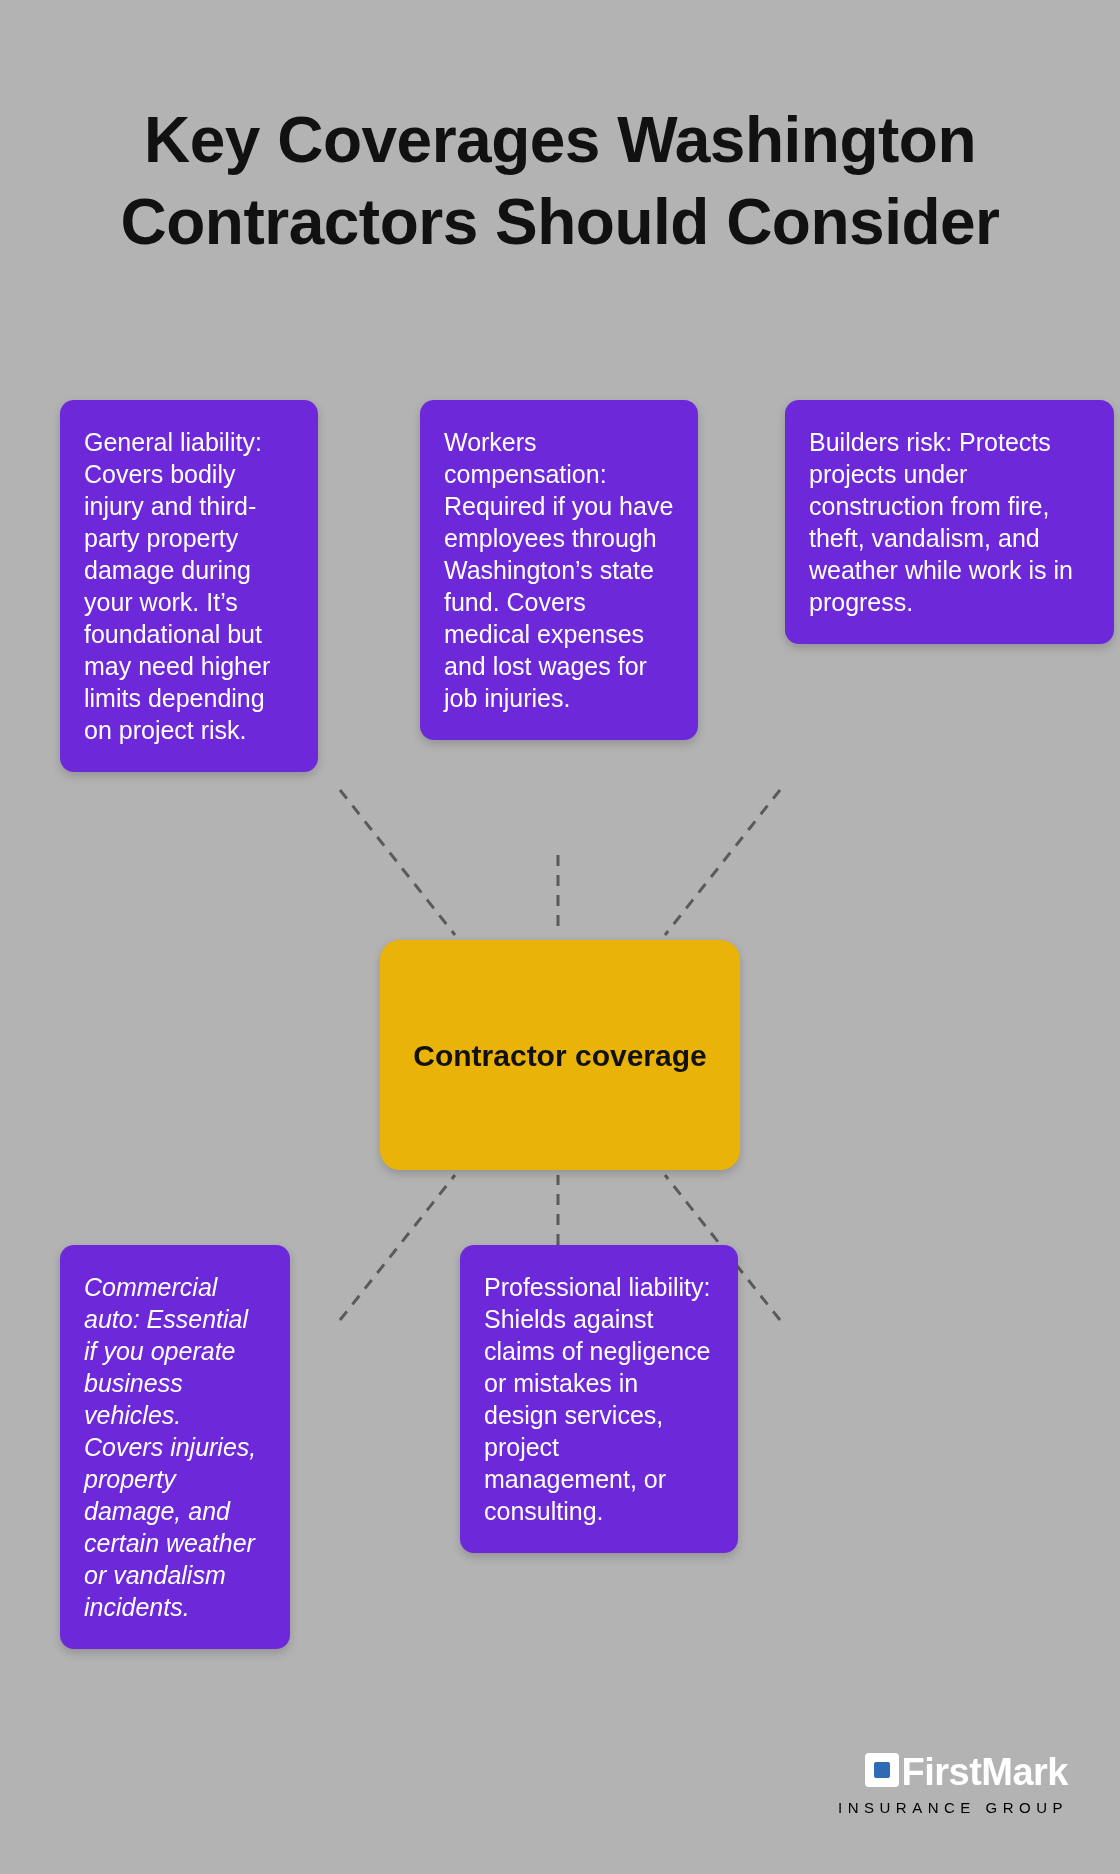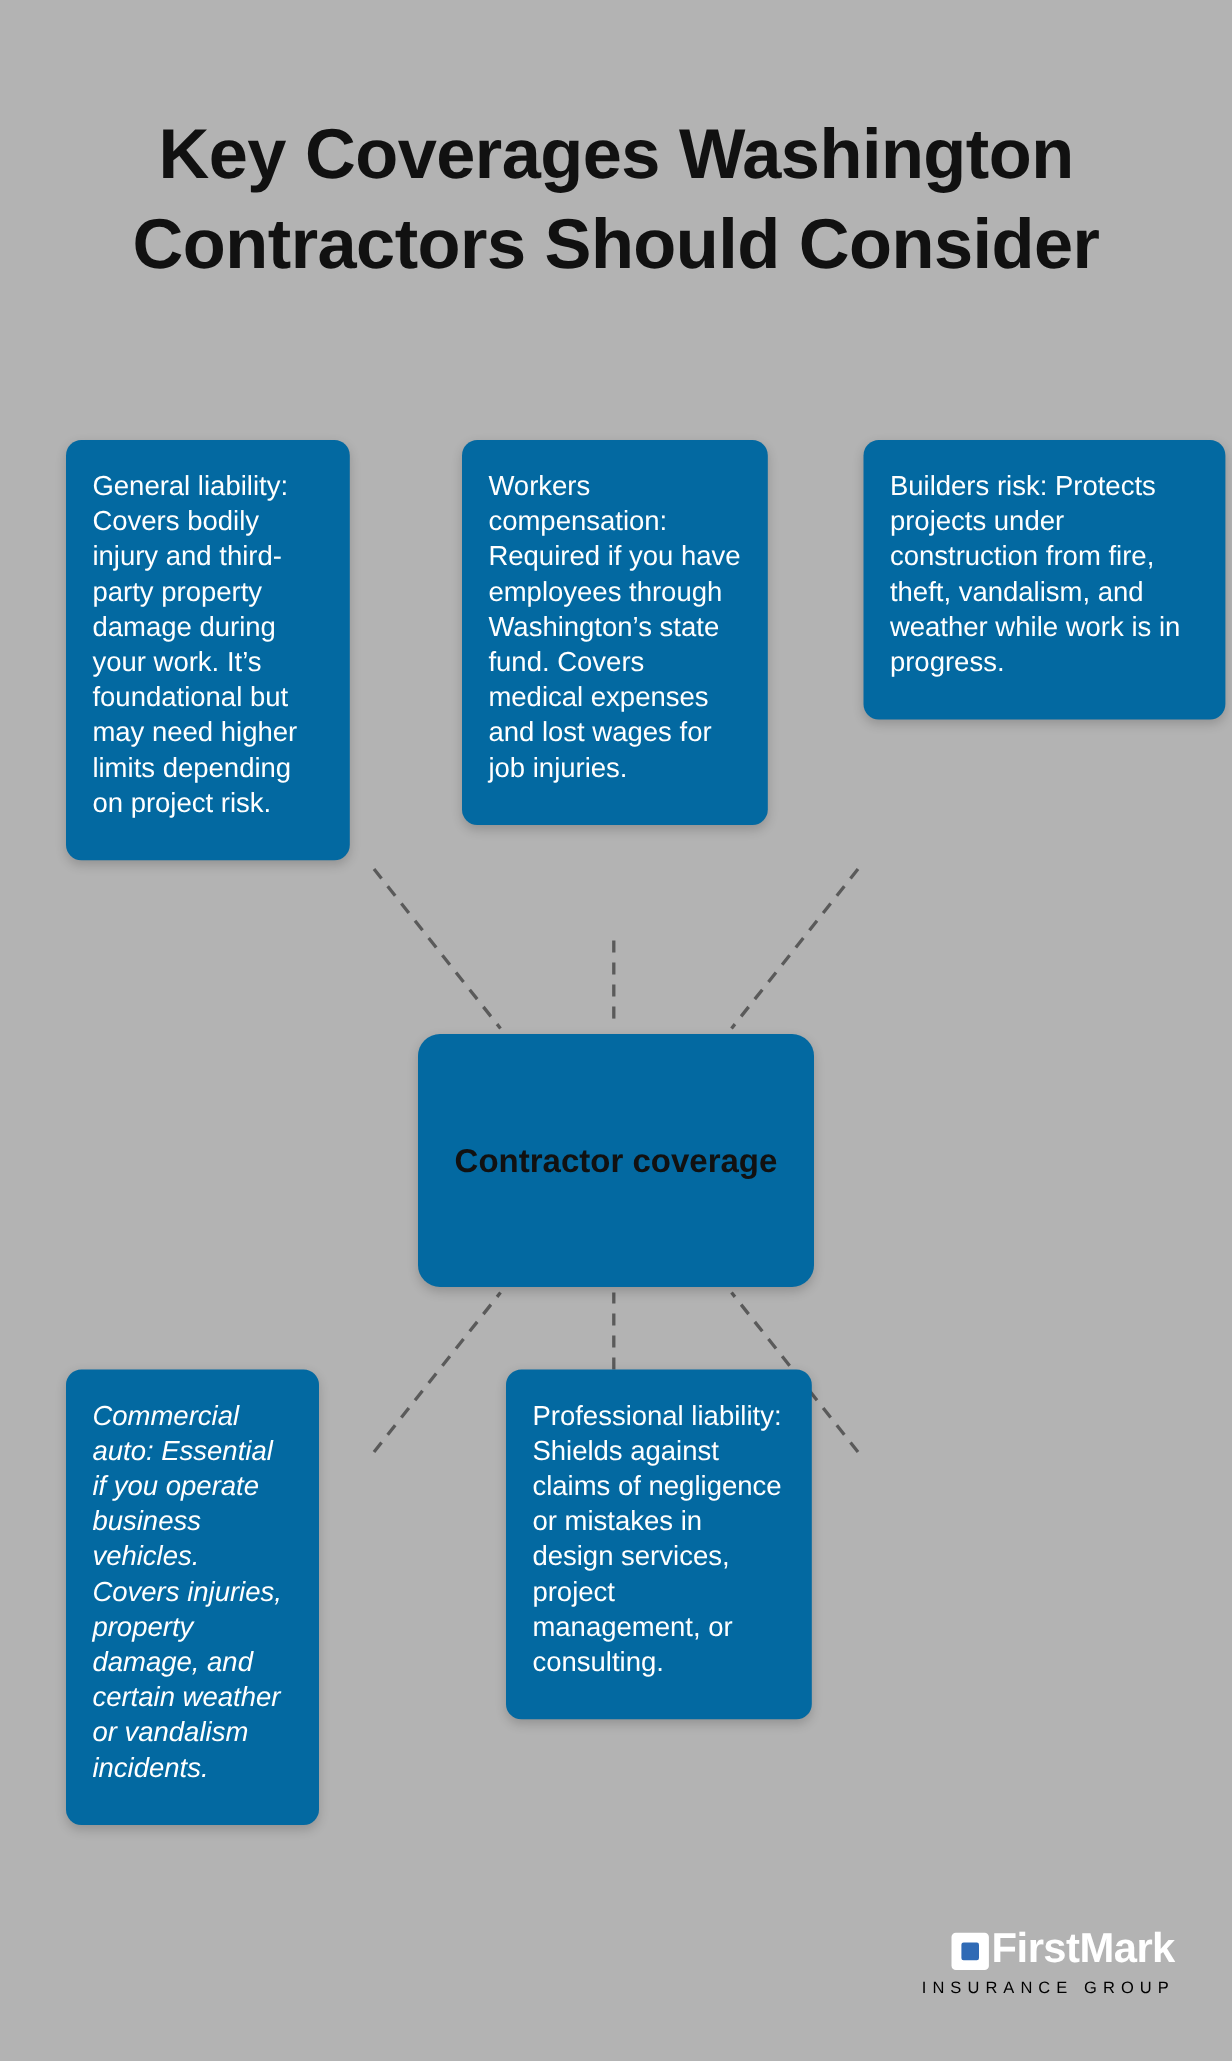--- a/index.html
+++ b/index.html
@@ -43,29 +43,29 @@
   }
 
   .node {
     position: absolute;
     box-sizing: border-box;
     border-radius: 14px;
     box-shadow: 0 4px 10px rgba(0,0,0,0.18);
   }
 
   .node-blue {
-    background: #0369a1;
+    background: #6d28d9;
     color: #ffffff;
-    padding: 26px 24px 36px 24px;
+    padding: 26px 24px 26px 24px;
     font-size: 25px;
     line-height: 1.28;
   }
 
   .node-center {
-    background: #0369a1;
+    background: #eab308;
     color: #111111;
     border-radius: 20px;
     display: flex;
     align-items: center;
     justify-content: center;
     text-align: center;
     font-size: 30px;
     font-weight: bold;
     line-height: 1.3;
     padding: 18px;
@@ -88,21 +88,21 @@
   .logo {
     position: absolute;
     right: 52px;
     bottom: 58px;
     color: #ffffff;
     text-align: right;
     user-select: none;
   }
   .logo-row {
     display: flex;
-    align-items: flex-end;
+    align-items: flex-start;
     justify-content: flex-end;
     gap: 2px;
   }
   .logo-mark {
     width: 34px;
     height: 34px;
     background: #ffffff;
     border-radius: 4px;
     position: relative;
     flex: none;

